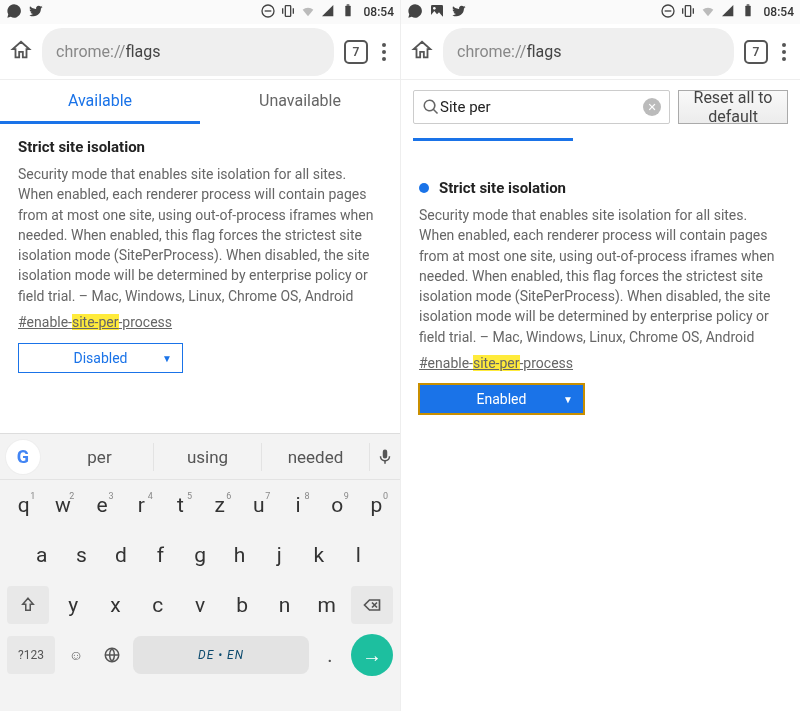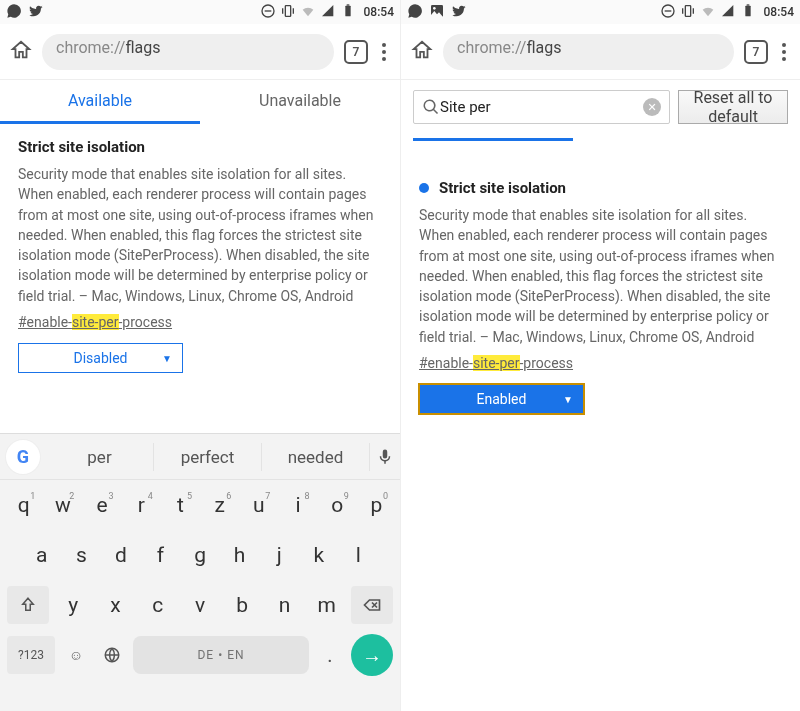--- a/index.html
+++ b/index.html
@@ -9,21 +9,21 @@
   .pane:first-child { border-left: none; }
 
   .statusbar { height: 24px; background: #fafafa; display: flex; align-items: center; padding: 0 6px; font-size: 12px; color: #333; }
   .statusbar .left-icons { display: flex; gap: 6px; align-items: center; }
   .statusbar .right-icons { margin-left: auto; display: flex; gap: 4px; align-items: center; }
   .statusbar svg { width: 16px; height: 16px; fill: #444; }
   .status-time { font-size: 12px; font-weight: 500; margin-left: 4px; }
 
   .addrbar { height: 56px; display: flex; align-items: center; padding: 0 10px; gap: 10px; border-bottom: 1px solid #eee; }
   .home-icon svg { width: 22px; height: 22px; fill: #555; }
-  .omnibox { flex: 1; background: #efefef; border-radius: 20px; height: 36px; display: flex; align-items: flex-start; padding: 4px 14px; font-size: 16px; color: #888; }
+  .omnibox { flex: 1; background: #efefef; border-radius: 20px; height: 48px; display: flex; align-items: center; padding: 12px 14px; font-size: 16px; color: #888; }
   .omnibox .bold { color: #444; }
   .tabcount { width: 24px; height: 24px; border: 2px solid #555; border-radius: 5px; display: flex; align-items: center; justify-content: center; font-size: 12px; font-weight: 600; color: #555; }
   .menu-dots { display: flex; flex-direction: column; gap: 3px; padding: 4px; }
   .menu-dots span { width: 4px; height: 4px; background: #555; border-radius: 50%; }
 
   .tabs { display: flex; height: 44px; }
   .tab { flex: 1; display: flex; align-items: center; justify-content: center; font-size: 16px; color: #666; border-bottom: 3px solid transparent; }
   .tab.active { color: #1a73e8; border-bottom-color: #1a73e8; }
 
   .content { padding: 14px 18px; }
@@ -57,21 +57,21 @@
   .sugg .gicon { width: 34px; height: 34px; margin: 0 6px; border-radius: 50%; background: #fff; display: flex; align-items: center; justify-content: center; font-weight: bold; font-size: 18px; box-shadow: 0 0 0 1px #eee; }
   .gicon span:nth-child(1){color:#4285F4}.gicon span:nth-child(2){color:#EA4335}.gicon span:nth-child(3){color:#FBBC05}.gicon span:nth-child(4){color:#4285F4}.gicon span:nth-child(5){color:#34A853}.gicon span:nth-child(6){color:#EA4335}
   .sugg-item { flex: 1; text-align: center; font-size: 17px; color: #555; border-right: 1px solid #e3e3e3; padding: 4px 0; }
   .sugg-item:last-of-type { border-right: none; }
   .mic { width: 30px; display: flex; justify-content: center; }
   .krow { display: flex; justify-content: space-around; align-items: center; height: 50px; padding: 0 4px; }
   .key { flex: 1; margin: 0 2px; text-align: center; font-size: 21px; color: #333; position: relative; font-weight: 400; }
   .key sup { font-size: 9px; color: #888; position: absolute; top: -2px; right: 6px; }
   .krow2 { padding: 0 22px; }
   .kfunc { width: 42px; height: 38px; background: #e8e8e8; border-radius: 4px; display: flex; align-items: center; justify-content: center; margin: 0 3px; font-size: 14px; color: #555; }
-  .space { flex: 1; height: 38px; background: #e3e3e3; border-radius: 8px; display: flex; align-items: center; justify-content: center; font-size: 12px; color: #737373; letter-spacing: 1px; margin: 0 3px; }
+  .space { flex: 1; height: 38px; background: #e3e3e3; border-radius: 8px; display: flex; align-items: center; justify-content: center; font-size: 12px; color: #0c4a6e; letter-spacing: 1px; margin: 0 3px; font-style: italic; }
   .enter { width: 42px; height: 42px; background: #1dbf9f; border-radius: 50%; display: flex; align-items: center; justify-content: center; color: #fff; font-size: 20px; margin: 0 3px; }
 </style>
 </head>
 <body>
 
 <div class="container">
 
 <div class="pane">
   <div class="statusbar">
     <div class="left-icons">
@@ -135,21 +135,21 @@
       <span class="caret">▼</span>
     </div>
   </div>
 
   <div class="kbd">
     <div class="sugg">
       <div class="gicon">
             <span>G</span>
           </div>
       <div class="sugg-item">per</div>
-      <div class="sugg-item">perfect</div>
+      <div class="sugg-item">using</div>
       <div class="sugg-item">needed</div>
       <div class="mic">
             <svg width="18" height="18" viewBox="0 0 24 24" fill="#555">
               <path d="M12 14a3 3 0 0 0 3-3V5a3 3 0 1 0-6 0v6a3 3 0 0 0 3 3zm5-3a5 5 0 0 1-10 0H5a7 7 0 0 0 6 6.9V21h2v-3.1A7 7 0 0 0 19 11z"></path>
             </svg>
           </div>
     </div>
     <div class="krow">
       <div class="key"><span>q</span><sup>1</sup></div>
       <div class="key"><span>w</span><sup>2</sup></div>

